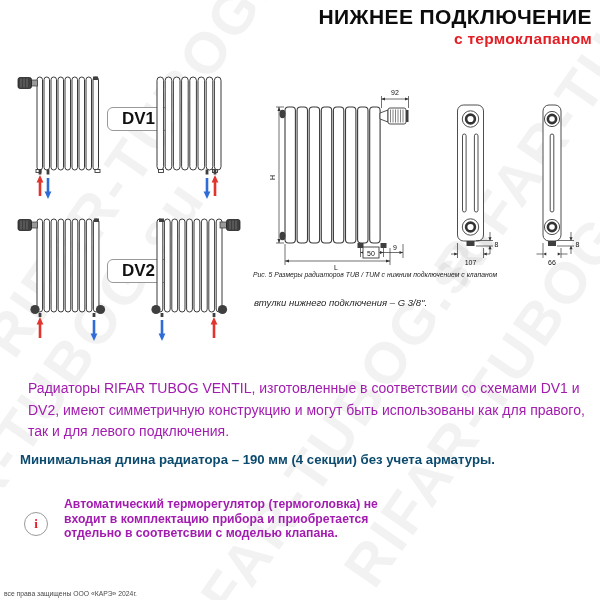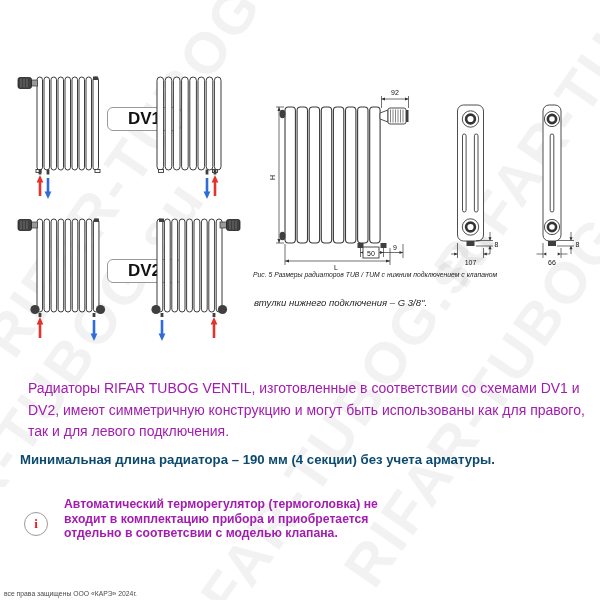--- a/index.html
+++ b/index.html
@@ -10,21 +10,21 @@
   .wm span{position:absolute;font-weight:800;font-size:58px;letter-spacing:3px;
            color:rgba(60,60,60,0.065);transform-origin:0 0;transform:rotate(-55deg);
            white-space:nowrap;}
   .layer{position:absolute;inset:0;z-index:1;}
   
   .title{position:absolute;top:5px;right:8px;text-align:right;}
   .t1{font-size:21px;font-weight:800;color:#0c0c0c;letter-spacing:.4px;line-height:24px;}
   .t2{font-size:15.5px;font-weight:800;letter-spacing:.3px;line-height:19px;}
   
   .schemelabel{position:absolute;border:1.5px solid #999;border-radius:6px;background:#fff;
-               font-weight:800;font-size:17px;color:#111;padding:0 20px;line-height:22px;}
+               font-weight:800;font-size:17px;color:#111;padding:0 14px;line-height:22px;}
   svg{position:absolute;overflow:visible;}
   .tubes rect{fill:#fff;stroke:#3b3b3b;stroke-width:1;}
   .tubes.main rect{stroke-width:1.1;}
   .lines{stroke:#3b3b3b;stroke-width:0.9;fill:#fff;}
   .dark{fill:#3f3f3f;stroke:none;}
   .knob{fill:#3f3f3f;stroke:#222;stroke-width:.8;}
   .neck{fill:#9a9a9a;stroke:#333;stroke-width:.7;}
   .rib{stroke:#777;stroke-width:.9;}
   .dim{stroke:#333;stroke-width:.7;fill:none;}
   .dimhead{fill:#333;stroke:none;}
@@ -52,20 +52,24 @@
   <div class="wm">
     <span style="left:-30px;top:330px">RIFAR-TUBOG.su</span>
     <span style="left:150px;top:640px">RIFAR-TUBOG.su</span>
     <span style="left:330px;top:560px">RIFAR-TUBOG.su</span>
     <span style="left:420px;top:260px">RIFAR-TUBOG.su</span>
     <span style="left:-140px;top:600px">RIFAR-TUBOG.su</span>
   </div>
 
   <div class="layer">
 
+    <div class="title">
+      <div class="t1">НИЖНЕЕ ПОДКЛЮЧЕНИЕ</div>
+      <div class="t2" style="color: rgb(227, 30, 36);">с термоклапаном</div>
+    </div>
 
     <svg style="left:16px;top:72px;width:100px;height:128px" viewBox="0 0 100 128">
       <g class="tubes">
           <rect x="21.00" y="5" width="5.50" height="93" rx="2.75"></rect>
           <rect x="28.00" y="5" width="5.50" height="93" rx="2.75"></rect>
           <rect x="35.00" y="5" width="5.50" height="93" rx="2.75"></rect>
           <rect x="42.00" y="5" width="5.50" height="93" rx="2.75"></rect>
           <rect x="49.00" y="5" width="5.50" height="93" rx="2.75"></rect>
           <rect x="56.00" y="5" width="5.50" height="93" rx="2.75"></rect>
           <rect x="63.00" y="5" width="5.50" height="93" rx="2.75"></rect>

